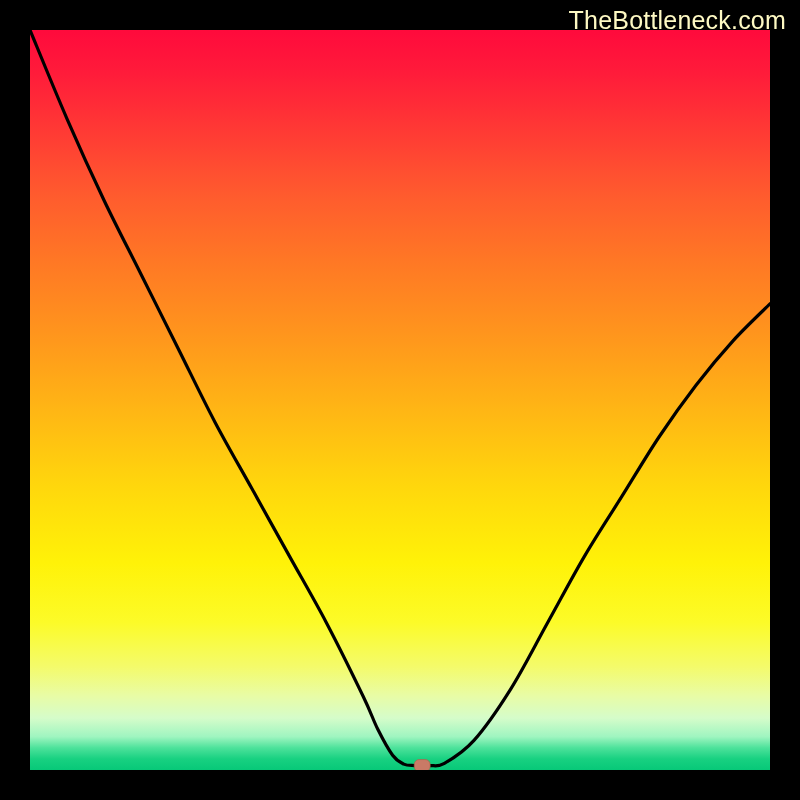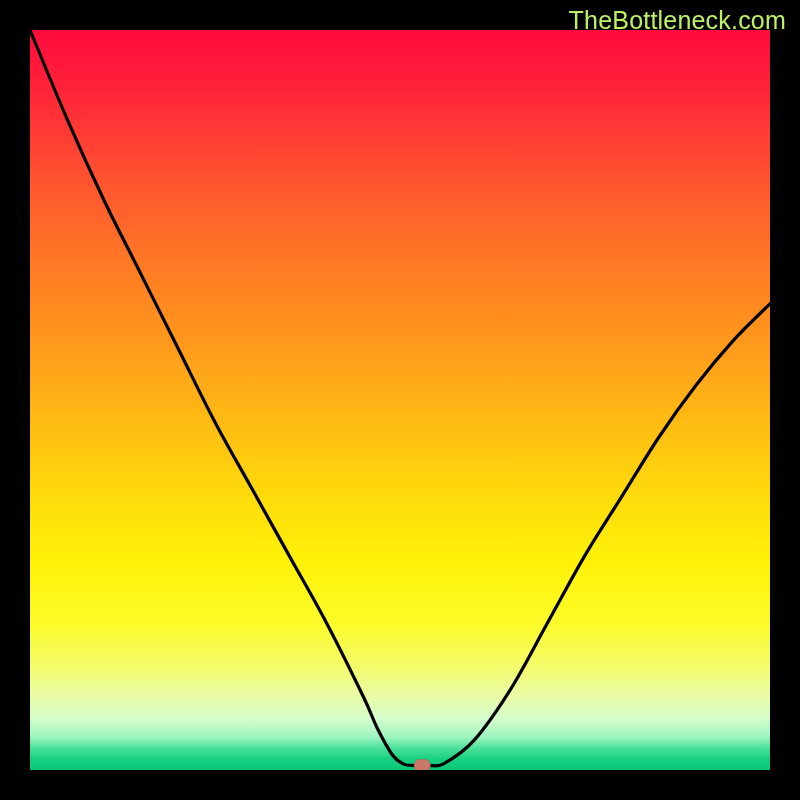--- a/index.html
+++ b/index.html
@@ -40,21 +40,21 @@
       #9ff5c0 95.5%,
       #4de29b 97%,
       #18d181 98.5%,
       #07c878 100%
     );
   }
   .watermark {
     position: absolute;
     top: 6px;
     right: 14px;
-    color: #bef264;
+    color: #fef9c3;
     font-size: 25px;
     font-weight: 500;
     letter-spacing: 0.2px;
     user-select: none;
   }
   svg.curve-layer {
     position: absolute;
     inset: 0;
     width: 740px;
     height: 740px;

